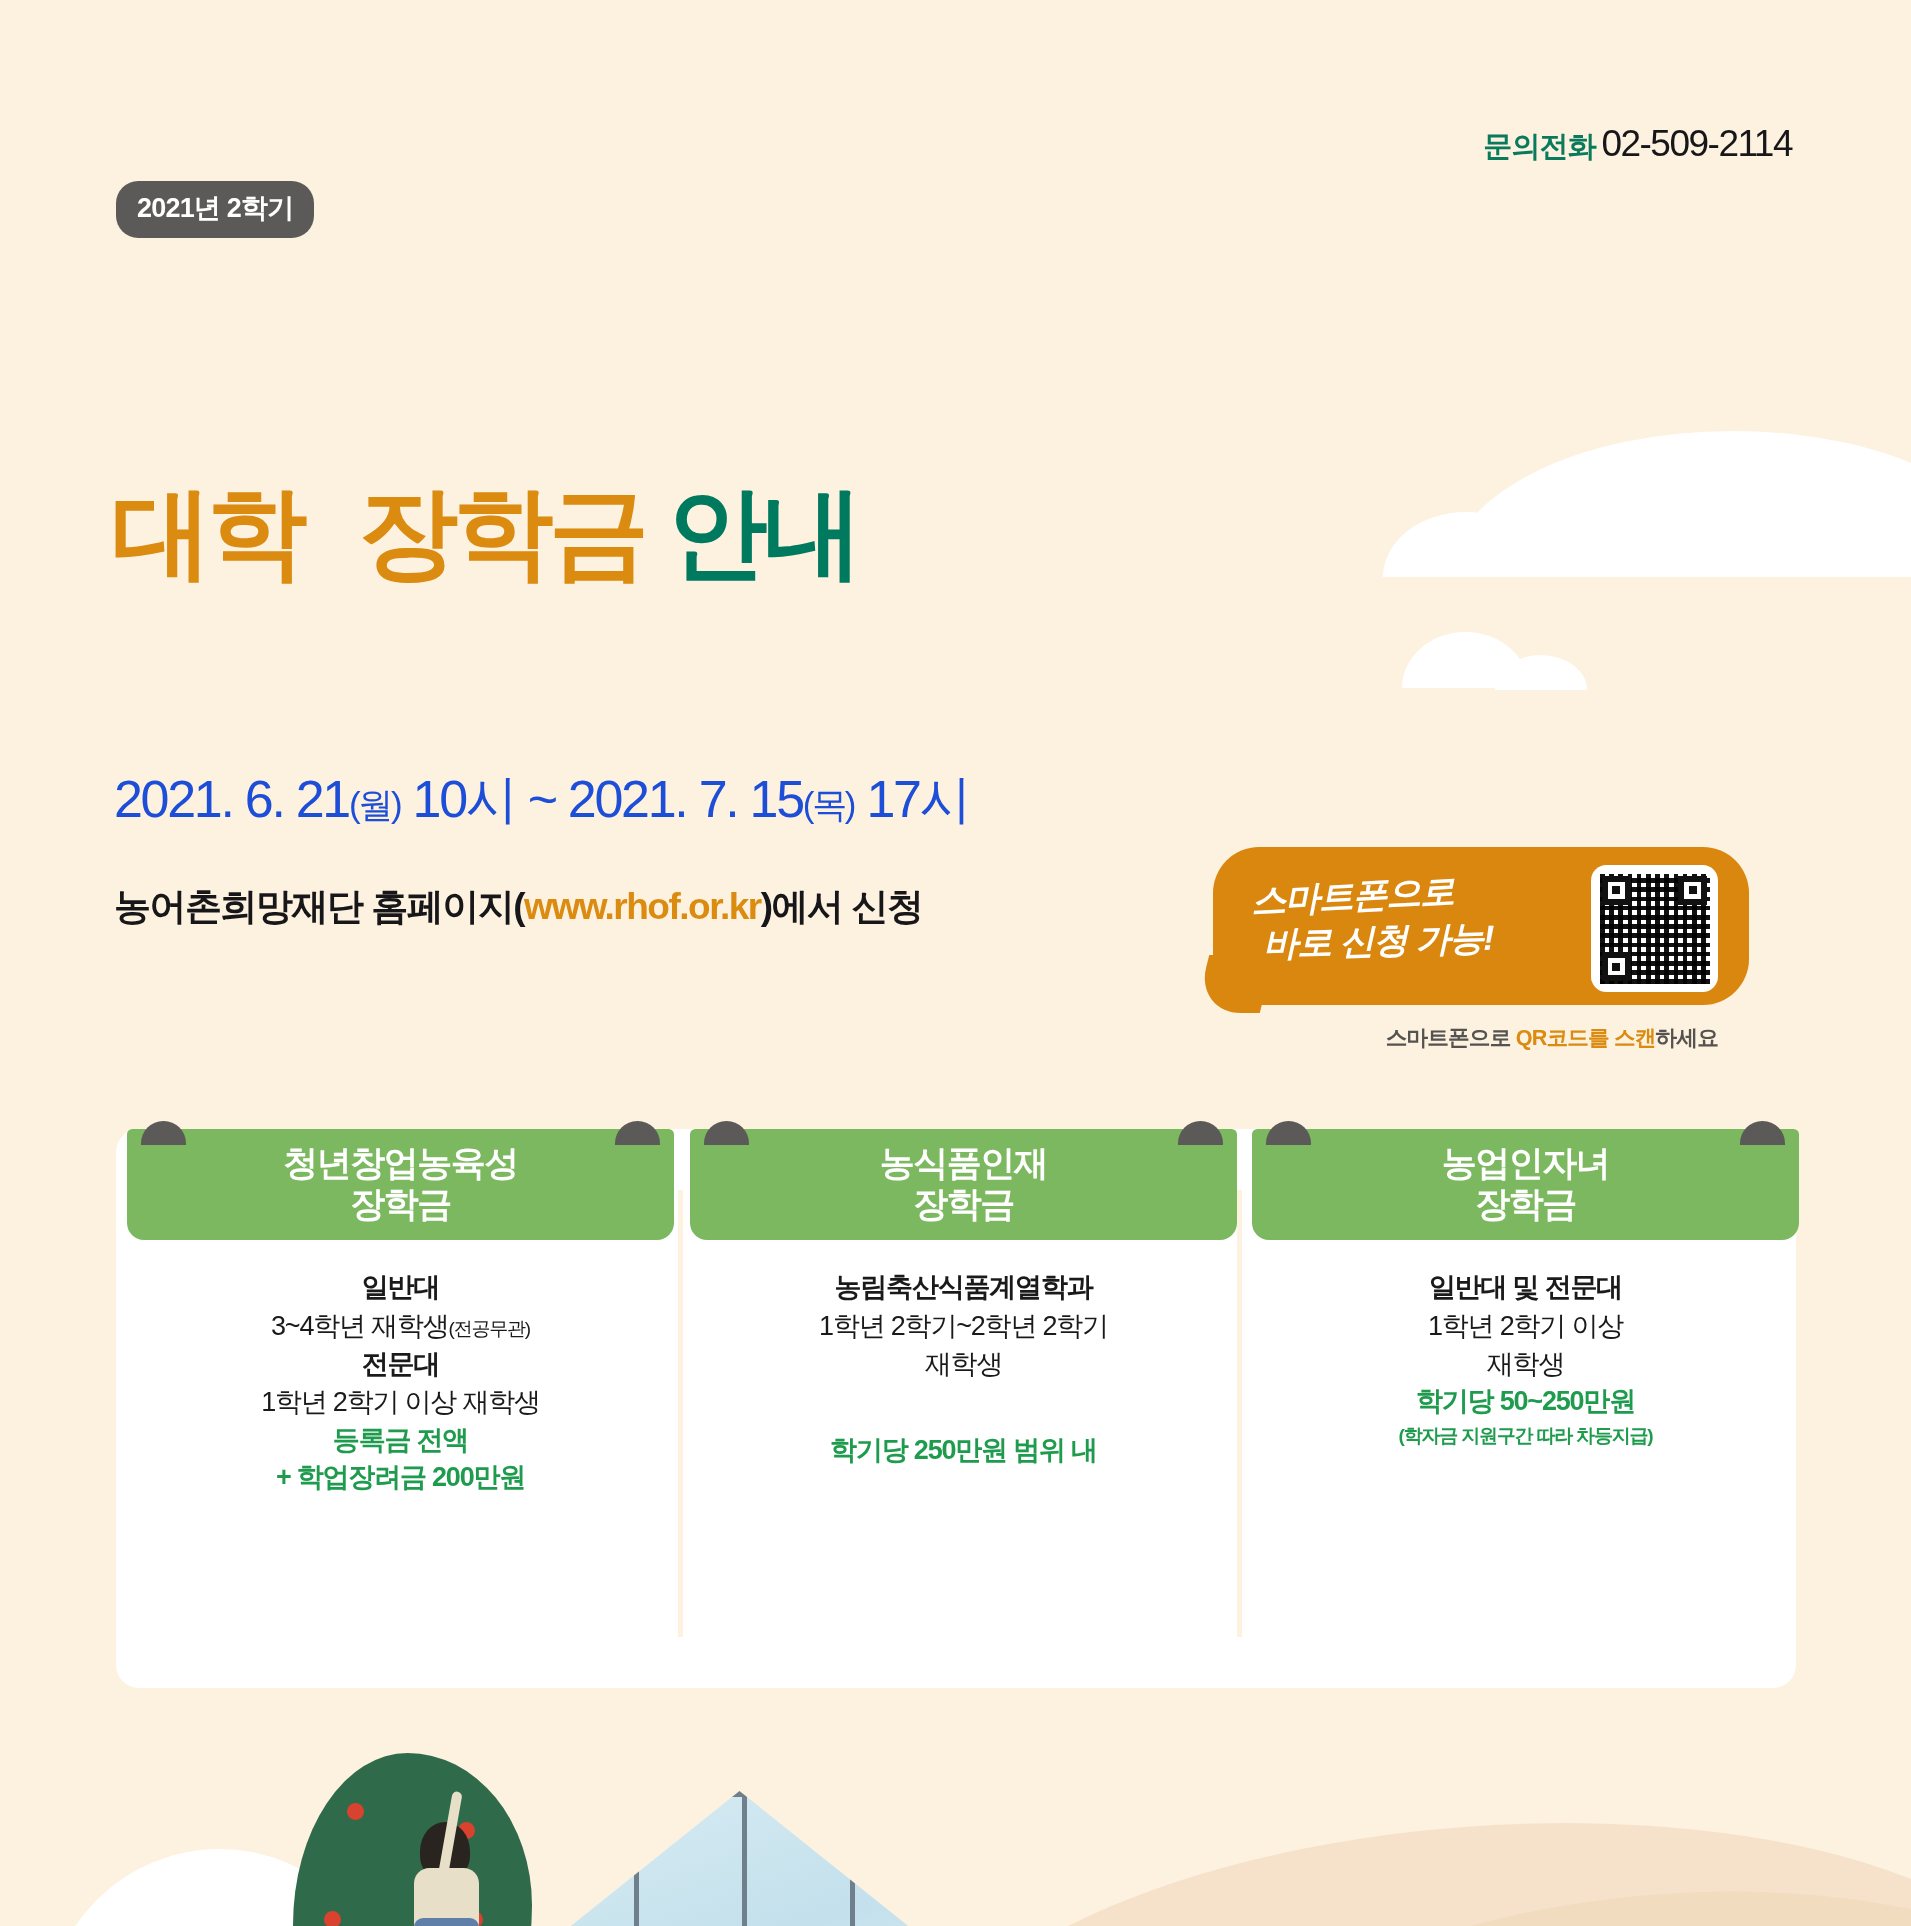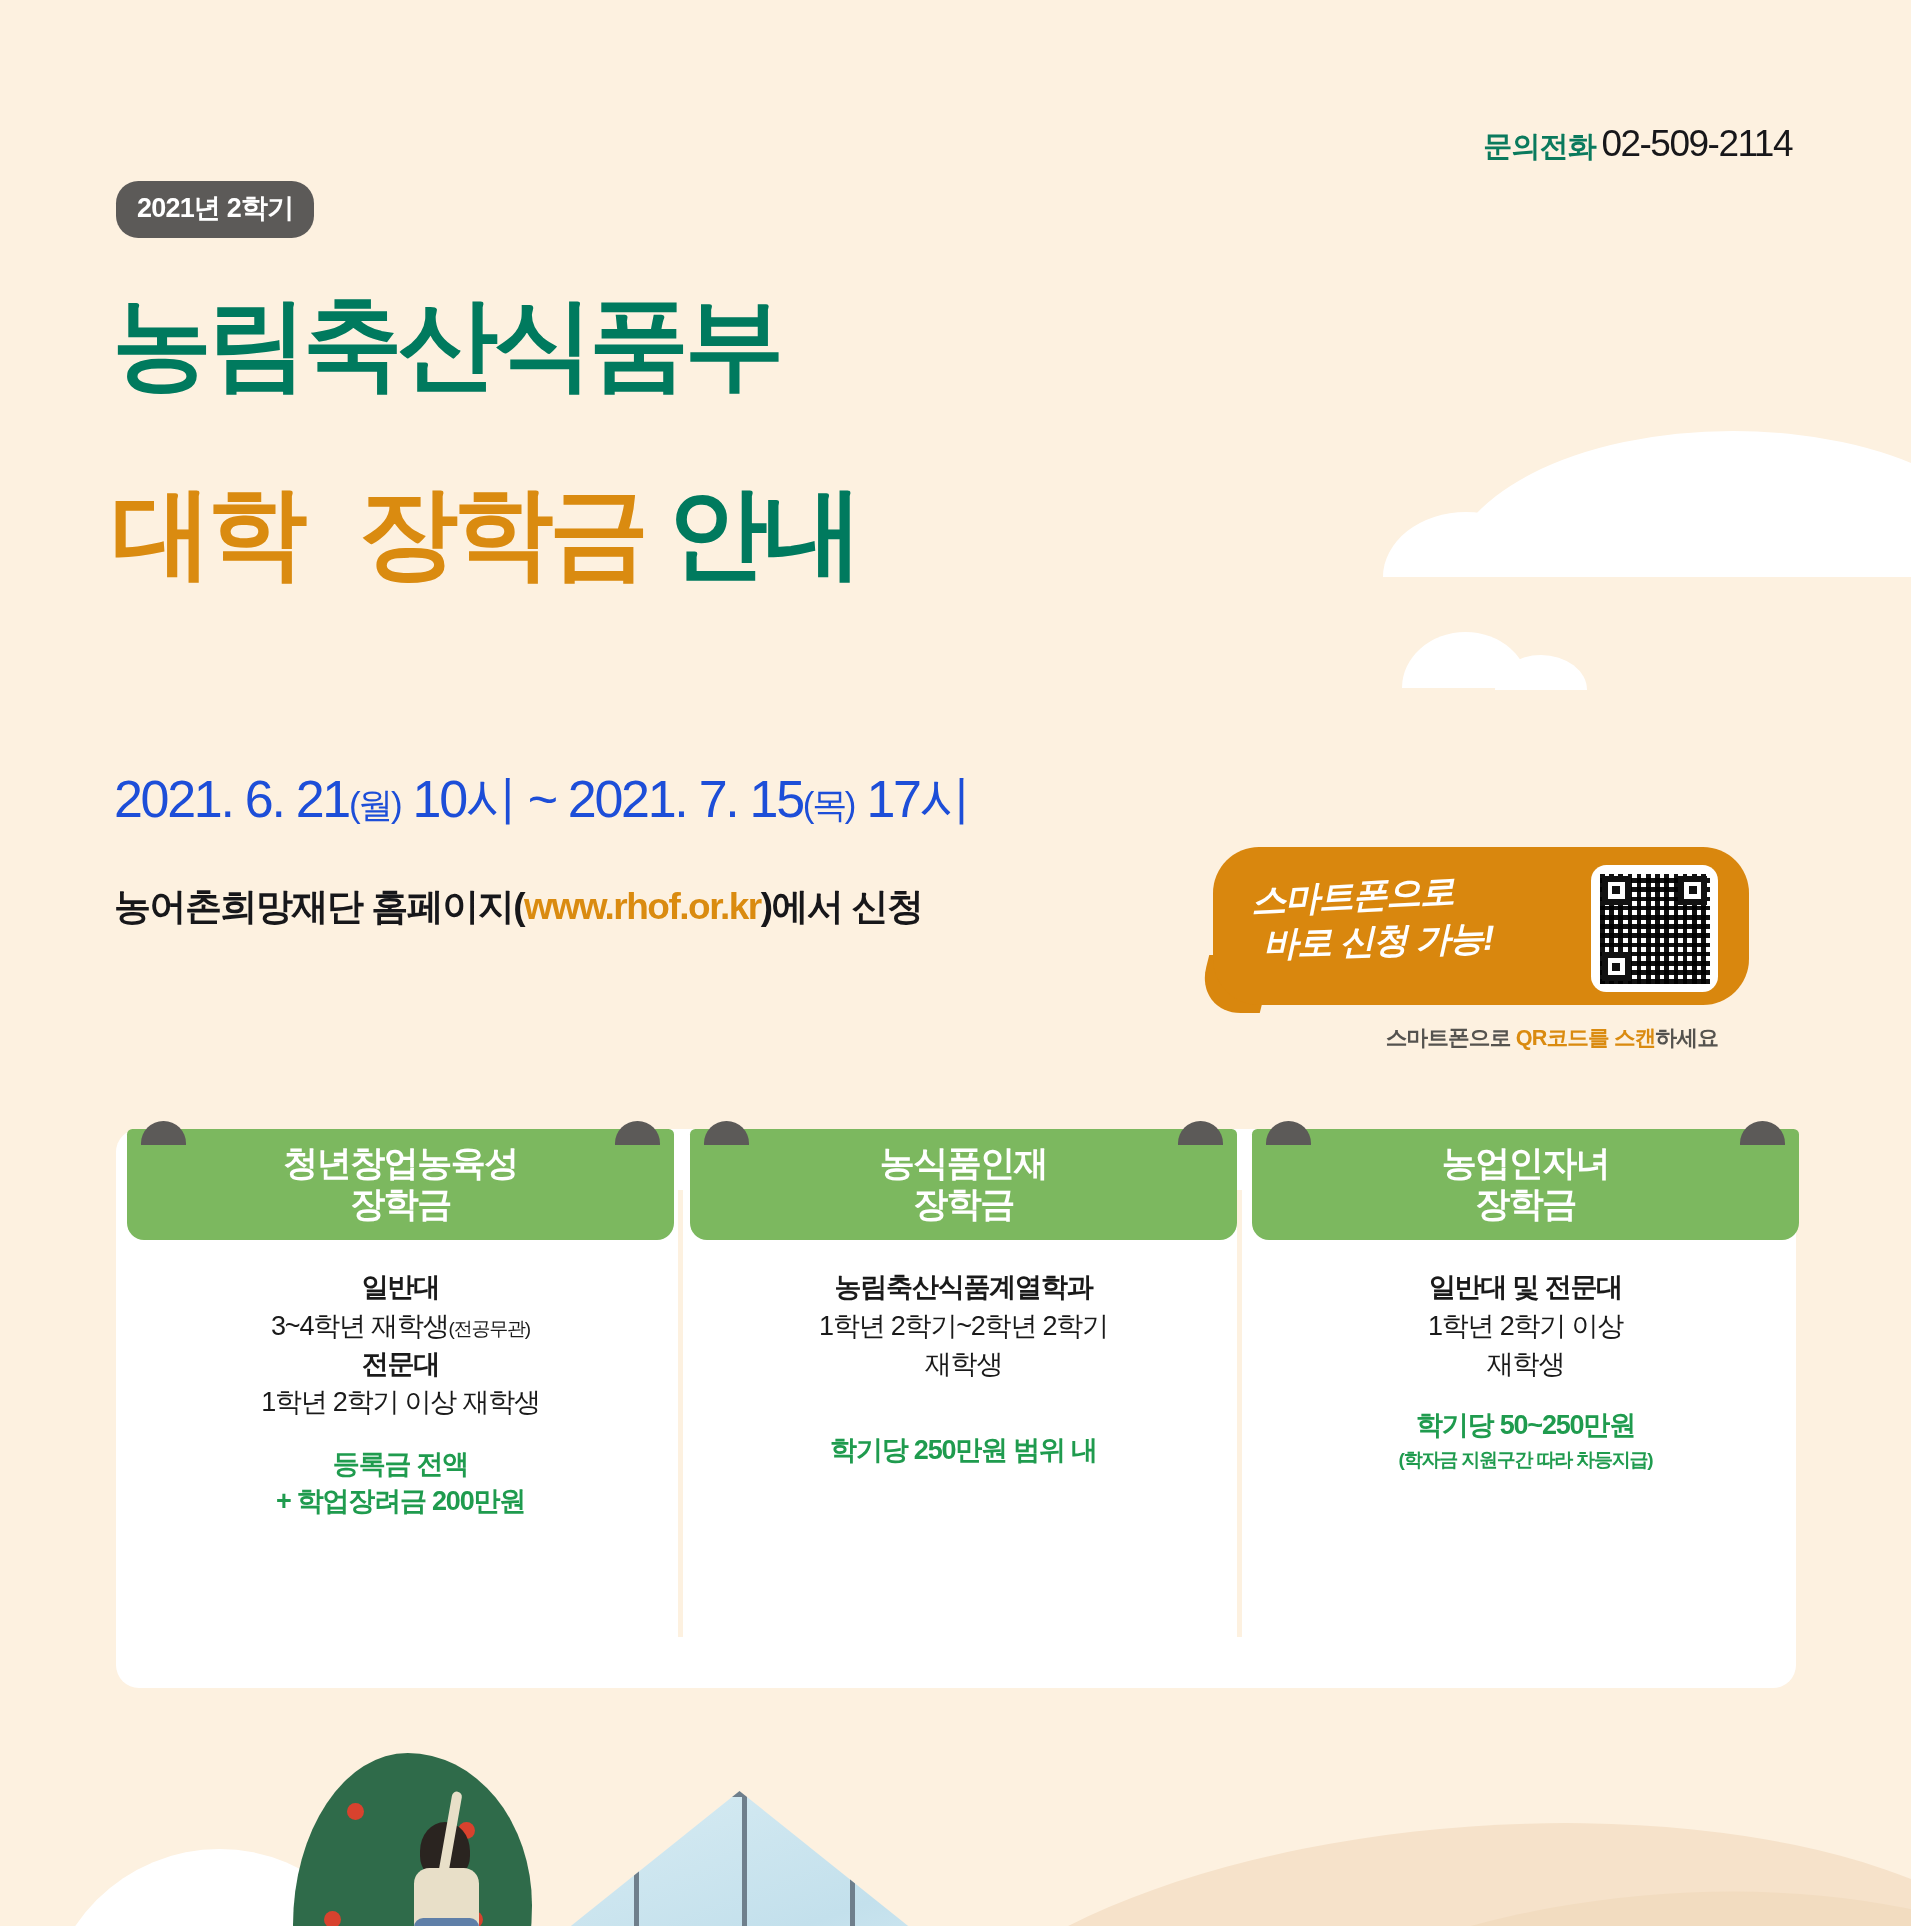--- a/index.html
+++ b/index.html
@@ -134,21 +134,21 @@
     font-size: 35px; font-weight: 900; line-height: 1.18; letter-spacing: -1.5px;
   }
   .card-body { padding: 28.5px 9.2px 0; text-align: center; }
   .card-cond {
     font-size: 27px; color: #1a1a1a; line-height: 1.42; letter-spacing: -1.2px;
   }
   .card-cond .strong { font-weight: 900; }
   .card-cond .light  { font-weight: 400; }
   .card-cond .tiny   { font-size: 19px; font-weight: 400; }
   .card-amount {
-    margin-top: 24px; font-size: 27px; font-weight: 900;
+    font-size: 27px; font-weight: 900;
     color: #1f9b4e; line-height: 1.38; letter-spacing: -1.2px;
   }
   .card-amount .note { display: block; font-size: 19px; font-weight: 700; margin-top: 2.3px; }
   #card-2 .card-amount { margin-top: 49px; }
 
   
   #illustration { position: absolute; left: 0; top: 1695px; width: 1911px; height: 1008px; overflow: hidden; }
 
   .sky { position:absolute; left:0; top:0; width:100%; height: 424px; background:#fdf1e0; }
   .sun { position:absolute; left:46px; top:154px; width:347px; height:347px; background:#ffffff; border-radius:50%; }
@@ -179,21 +179,20 @@
   <div class="cloud" id="cloud-big-lobe"></div>
   <div class="cloud" id="cloud-small"></div>
   <div class="cloud" id="cloud-small-lobe"></div>
 
   <div id="contact-line">
     <span id="contact-label">문의전화</span><span id="contact-number">02-509-2114</span>
   </div>
 
   <div id="semester-badge">2021년 2학기</div>
 
-  <div id="title-line-1">농림축산식품부</div>
 
   <div id="title-line-2">
     <span class="t-orange">대학 장학금</span>
     <span class="t-green">안내</span>
   </div>
 
   <div id="date-line">
     <span>2021. 6. 21</span><span class="wd">(월)</span>
     <span>10시</span>
     <span>~</span>

